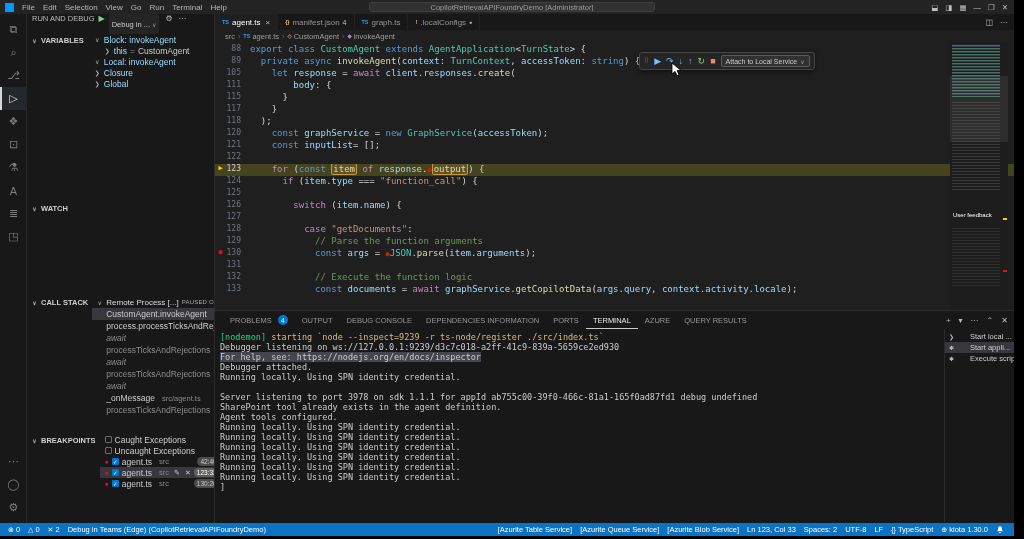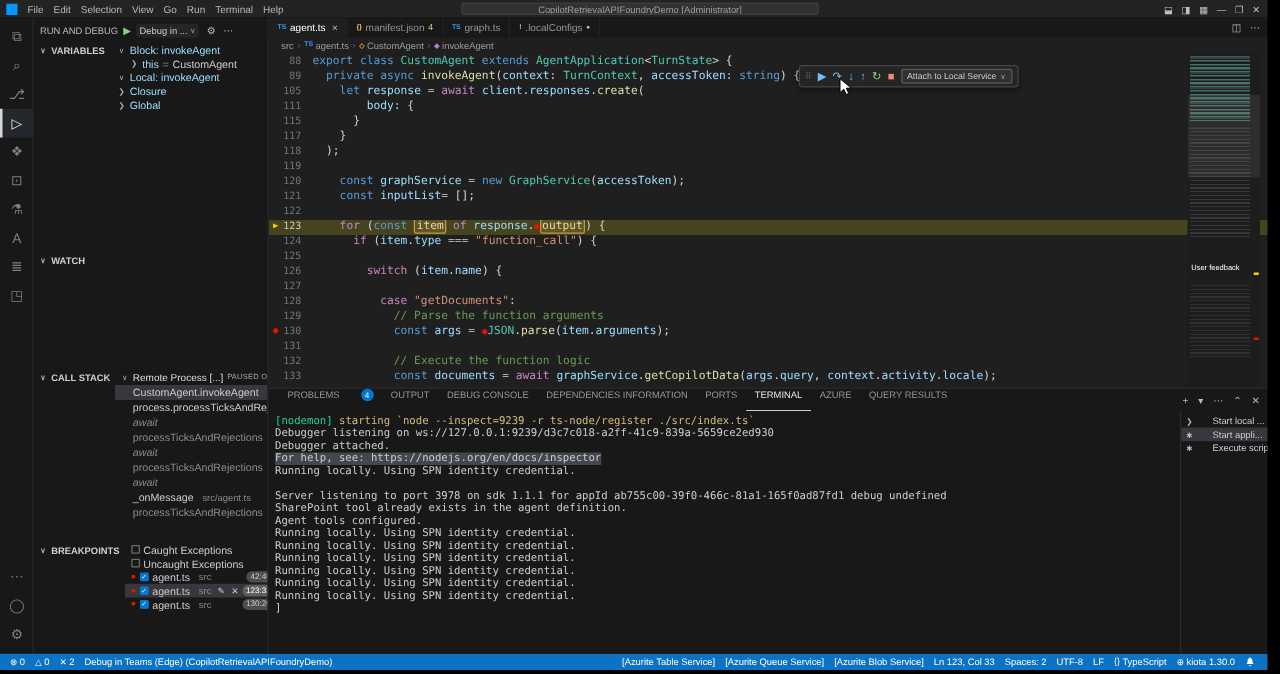--- a/index.html
+++ b/index.html
@@ -15,21 +15,21 @@
 .title-center{position:absolute;left:50%;top:2px;transform:translateX(-50%);width:286px;height:10px;
   background:#313131;border:1px solid #3f3f3f;border-radius:3px;display:flex;align-items:center;justify-content:center;font-size:7.5px;color:#9f9f9f;overflow:hidden;white-space:nowrap}
 .titlebar-icons{margin-left:auto;display:flex;gap:7px;padding-right:16px;font-size:7.5px;color:#c0c0c0}
 
 .main{flex:1;display:flex;min-height:0}
 .activitybar{width:27px;background:#181818;border-right:1px solid #2b2b2b;display:flex;flex-direction:column;justify-content:space-between;padding:4px 0 4px 0;flex:none}
 .ab-item{width:27px;height:23px;display:flex;align-items:center;justify-content:center;font-size:11px;color:#7e7e7e;border-left:2px solid transparent;border-right:2px solid transparent}
 .ab-item.active{color:#e7e7e7;border-left-color:#d7d7d7;background:#24272b}
 
 .sidebar{width:188px;background:#181818;border-right:1px solid #2b2b2b;display:flex;flex-direction:column;font-size:8.5px;flex:none;overflow:hidden}
-.sidebar-header{height:20px;display:flex;align-items:center;padding:0 5px;gap:4px;flex:none;white-space:nowrap}
+.sidebar-header{height:20px;display:flex;padding:0 5px;gap:4px;flex:none;white-space:nowrap}
 .sidebar-title{font-size:7.5px;color:#bbbbbb}
 .play-icon{color:#89d185;font-size:8px}
 .launch{display:flex;align-items:center;gap:2px;font-size:7.5px;color:#ccc;background:#252526;border-radius:2px;padding:1px 3px}
 .caret{font-size:6px;color:#999}
 .hdr-icon{font-size:8px;color:#bbb;margin-left:2px}
 .section{overflow:hidden;flex:none;display:flex;}
 .section-header{height:12px;display:flex;align-items:center;gap:3px;font-size:7.5px;font-weight:700;color:#cfcfcf;padding:0 4px;flex:none}
 .chev{font-size:6px;color:#aaa;width:7px;display:inline-block;text-align:center;flex:none}
 .tree-row{height:11px;display:flex;align-items:center;gap:3px;padding:0 4px;white-space:nowrap;overflow:hidden}
 .var-name{color:#9cdcfe}
@@ -92,21 +92,21 @@
 
 .debug-toolbar{position:absolute;top:10px;left:424px;height:18px;background:#252526;border:1px solid #454545;border-radius:3px;box-shadow:0 2px 5px rgba(0,0,0,.45);display:flex;align-items:center;padding:0 4px;gap:5px;z-index:30}
 .grabber{color:#666;font-size:7px}
 #debug-buttons{display:flex;gap:5px;align-items:center}
 .dbg-btn{font-size:9px;line-height:9px}
 .attach-select{display:flex;align-items:center;gap:3px;background:#313131;border:1px solid #5a5a5a;border-radius:2px;height:12px;padding:0 4px;font-size:7px;color:#ccc;white-space:nowrap}
 .cursor-svg{position:absolute;left:456px;top:20px;z-index:99}
 
 .panel{flex:1;background:#181818;border-top:1px solid #2b2b2b;display:flex;flex-direction:column;min-height:0}
 .panel-tabs{height:18px;display:flex;align-items:center;padding-left:8px;flex:none}
-.panel-tab{display:flex;gap:17px;padding:0 7px;height:100%;font-size:7.5px;color:#969696;white-space:nowrap}
+.panel-tab{display:flex;align-items:center;gap:6px;padding:0 7px;height:100%;font-size:7.5px;color:#969696;white-space:nowrap}
 .panel-tab.active{color:#e7e7e7;box-shadow:inset 0 -1px 0 #cccccc}
 .pbadge{min-width:10px;height:10px;border-radius:5px;background:#0078d4;color:#fff;font-size:6.5px;display:flex;align-items:center;justify-content:center;padding:0 2px}
 .panel-actions{margin-left:auto;display:flex;gap:8px;padding-right:16px;font-size:8px;color:#bbb}
 .panel-body{flex:1;display:flex;min-height:0;font:8.5px "DejaVu Sans Mono",monospace}
 .term-main{flex:1;padding:3px 0 16px 5px;overflow:hidden}
 .term-line{height:10px;line-height:10px;white-space:pre;color:#ccc}
 .term-line .inner.sel{background:#42464e}
 .t-green{color:#23d18b}.t-yellow{color:#d7ba7d}.t-def{color:#cccccc}
 .term-tasks{width:80px;border-left:1px solid #2b2b2b;padding-top:2px;font:7.5px "Liberation Sans",sans-serif;flex:none}
 .task-row{height:11px;display:flex;align-items:center;gap:16px;padding:0 4px;color:#ccc;white-space:nowrap;overflow:hidden}
@@ -362,21 +362,20 @@
 
       <div class="editor-body">
         <div id="code-lines">
             <div class="code-line"><span class="gutter-glyph">·</span><span class="lnum">88</span><span class="ltext"><span class="tk-kw">export </span><span class="tk-kw">class </span><span class="tk-type">CustomAgent </span><span class="tk-kw">extends </span><span class="tk-type">AgentApplication</span><span class="tk-pun">&lt;</span><span class="tk-type">TurnState</span><span class="tk-pun">&gt;</span><span class="tk-pun"> {</span></span></div>
             <div class="code-line"><span class="gutter-glyph">·</span><span class="lnum">89</span><span class="ltext"><span class="tk-pun">  </span><span class="tk-kw">private </span><span class="tk-kw">async </span><span class="tk-fn">invokeAgent</span><span class="tk-pun">(</span><span class="tk-var">context</span><span class="tk-pun">: </span><span class="tk-type">TurnContext</span><span class="tk-pun">, </span><span class="tk-var">accessToken</span><span class="tk-pun">: </span><span class="tk-kw">string</span><span class="tk-pun">) {</span></span></div>
             <div class="code-line"><span class="gutter-glyph">·</span><span class="lnum">105</span><span class="ltext"><span class="tk-pun">    </span><span class="tk-kw">let </span><span class="tk-var">response</span><span class="tk-pun"> = </span><span class="tk-ctrl">await </span><span class="tk-var">client</span><span class="tk-pun">.</span><span class="tk-var">responses</span><span class="tk-pun">.</span><span class="tk-fn">create</span><span class="tk-pun">(</span></span></div>
             <div class="code-line"><span class="gutter-glyph">·</span><span class="lnum">111</span><span class="ltext"><span class="tk-pun">        </span><span class="tk-var">body</span><span class="tk-pun">: {</span></span></div>
             <div class="code-line"><span class="gutter-glyph">·</span><span class="lnum">115</span><span class="ltext"><span class="tk-pun">      </span><span class="tk-pun">}</span></span></div>
             <div class="code-line"><span class="gutter-glyph">·</span><span class="lnum">117</span><span class="ltext"><span class="tk-pun">    </span><span class="tk-pun">}</span></span></div>
             <div class="code-line"><span class="gutter-glyph">·</span><span class="lnum">118</span><span class="ltext"><span class="tk-pun">  </span><span class="tk-pun">);</span></span></div>
-            <div class="code-line"><span class="gutter-glyph">·</span><span class="lnum">119</span><span class="ltext"></span></div>
             <div class="code-line"><span class="gutter-glyph">·</span><span class="lnum">120</span><span class="ltext"><span class="tk-pun">    </span><span class="tk-kw">const </span><span class="tk-var">graphService</span><span class="tk-pun"> = </span><span class="tk-kw">new </span><span class="tk-type">GraphService</span><span class="tk-pun">(</span><span class="tk-var">accessToken</span><span class="tk-pun">);</span></span></div>
             <div class="code-line"><span class="gutter-glyph">·</span><span class="lnum">121</span><span class="ltext"><span class="tk-pun">    </span><span class="tk-kw">const </span><span class="tk-var">inputList</span><span class="tk-pun">= [];</span></span></div>
             <div class="code-line"><span class="gutter-glyph">·</span><span class="lnum">122</span><span class="ltext"></span></div>
             <div class="code-line current"><span class="gutter-glyph exec">▶</span><span class="lnum">123</span><span class="ltext"><span class="tk-pun">    </span><span class="tk-ctrl">for </span><span class="tk-pun">(</span><span class="tk-kw">const </span><span class="tk-varbox">item</span><span class="tk-ctrl"> of </span><span class="tk-var">response</span><span class="tk-pun">.</span><span class="tk-bpdot">●</span><span class="tk-varbox">output</span><span class="tk-pun">) {</span></span></div>
             <div class="code-line"><span class="gutter-glyph">·</span><span class="lnum">124</span><span class="ltext"><span class="tk-pun">      </span><span class="tk-ctrl">if </span><span class="tk-pun">(</span><span class="tk-var">item</span><span class="tk-pun">.</span><span class="tk-var">type</span><span class="tk-pun"> === </span><span class="tk-str">"function_call"</span><span class="tk-pun">) {</span></span></div>
             <div class="code-line"><span class="gutter-glyph">·</span><span class="lnum">125</span><span class="ltext"></span></div>
             <div class="code-line"><span class="gutter-glyph">·</span><span class="lnum">126</span><span class="ltext"><span class="tk-pun">        </span><span class="tk-ctrl">switch </span><span class="tk-pun">(</span><span class="tk-var">item</span><span class="tk-pun">.</span><span class="tk-var">name</span><span class="tk-pun">) {</span></span></div>
             <div class="code-line"><span class="gutter-glyph">·</span><span class="lnum">127</span><span class="ltext"></span></div>
             <div class="code-line"><span class="gutter-glyph">·</span><span class="lnum">128</span><span class="ltext"><span class="tk-pun">          </span><span class="tk-ctrl">case </span><span class="tk-str">"getDocuments"</span><span class="tk-pun">:</span></span></div>
             <div class="code-line"><span class="gutter-glyph">·</span><span class="lnum">129</span><span class="ltext"><span class="tk-pun">            </span><span class="tk-cmt">// Parse the function arguments</span></span></div>
@@ -451,22 +450,22 @@
               <span>▾</span>
               <span>⋯</span>
               <span>⌃</span>
               <span>✕</span>
             </div>
         </div>
         <div class="panel-body">
           <div class="term-main" id="term-main">
               <div class="term-line"><span class="inner"><span class="t-green">[nodemon] </span><span class="t-yellow">starting `node --inspect=9239 -r ts-node/register ./src/index.ts`</span></span></div>
               <div class="term-line"><span class="inner"><span class="t-def">Debugger listening on ws://127.0.0.1:9239/d3c7c018-a2ff-41c9-839a-5659ce2ed930</span></span></div>
+              <div class="term-line"><span class="inner sel"><span class="t-def">For help, see: https://nodejs.org/en/docs/inspector</span></span></div>
               <div class="term-line"><span class="inner"><span class="t-def">Debugger attached.</span></span></div>
-              <div class="term-line"><span class="inner sel"><span class="t-def">For help, see: https://nodejs.org/en/docs/inspector</span></span></div>
               <div class="term-line"><span class="inner"><span class="t-def">Running locally. Using SPN identity credential.</span></span></div>
               <div class="term-line"><span class="inner"> </span></div>
               <div class="term-line"><span class="inner"><span class="t-def">Server listening to port 3978 on sdk 1.1.1 for appId ab755c00-39f0-466c-81a1-165f0ad87fd1 debug undefined</span></span></div>
               <div class="term-line"><span class="inner"><span class="t-def">SharePoint tool already exists in the agent definition.</span></span></div>
               <div class="term-line"><span class="inner"><span class="t-def">Agent tools configured.</span></span></div>
               <div class="term-line"><span class="inner"><span class="t-def">Running locally. Using SPN identity credential.</span></span></div>
               <div class="term-line"><span class="inner"><span class="t-def">Running locally. Using SPN identity credential.</span></span></div>
               <div class="term-line"><span class="inner"><span class="t-def">Running locally. Using SPN identity credential.</span></span></div>
               <div class="term-line"><span class="inner"><span class="t-def">Running locally. Using SPN identity credential.</span></span></div>
               <div class="term-line"><span class="inner"><span class="t-def">Running locally. Using SPN identity credential.</span></span></div>

